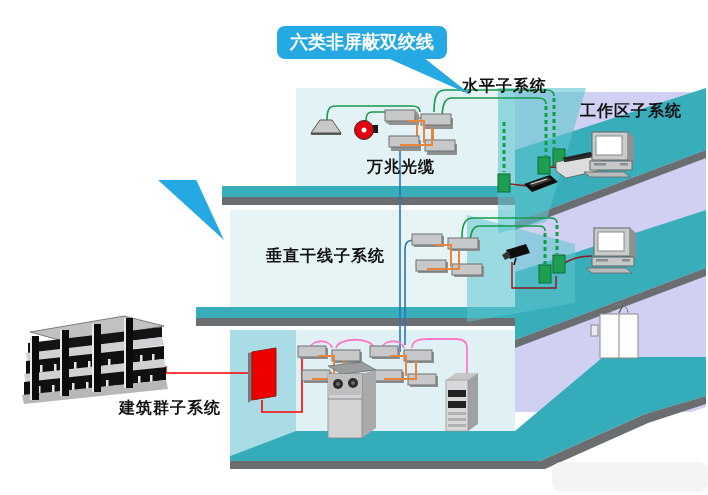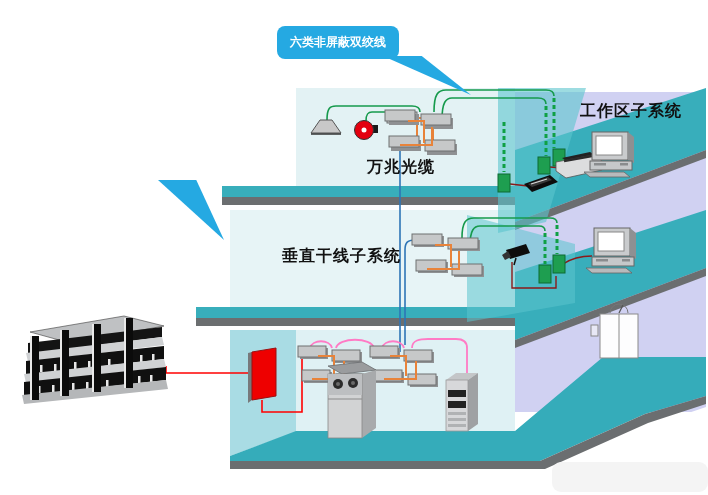--- a/index.html
+++ b/index.html
@@ -1,21 +1,21 @@
 <!DOCTYPE html>
 <html><head>
 <meta charset="utf-8">
 <style>
   html,body{margin:0;padding:0;background:#fff;}
   #stage{position:relative;width:708px;height:495px;background:#ffffff;overflow:hidden;
          font-family:"Liberation Sans","DejaVu Sans",sans-serif;}
   #diagram-svg{position:absolute;left:0;top:0;}
   .lbl{position:absolute;font-family:"Liberation Serif","DejaVu Serif",serif;
        font-weight:bold;font-size:16px;color:#111;white-space:nowrap;letter-spacing:1px;}
-  .callout{position:absolute;background:#25A9E2;color:#fff;font-weight:bold;font-size:12px;
+  .callout{position:absolute;background:#25A9E2;color:#fff;font-weight:bold;font-size:18px;
            border-radius:8px;padding:6px 13px;line-height:21px;white-space:nowrap;z-index:5;}
   .tail{position:absolute;background:#25A9E2;z-index:4;}
   #tail-top{left:383px;top:56px;width:88px;height:39px;clip-path:polygon(0 0,44% 0,100% 100%);}
   #tail-left{left:158px;top:180px;width:66px;height:60px;clip-path:polygon(0 0,58% 0,100% 100%);}
   .wmark{position:absolute;left:552px;top:462px;width:156px;height:30px;background:#f4f4f4;
          border-radius:9px;z-index:3;}
 </style>
 </head>
 <body>
 
@@ -313,19 +313,21 @@
 </svg>
 
 <div class="tail" id="tail-top"></div>
 <div class="tail" id="tail-left"></div>
 
 <div class="callout" style="left:277px;top:26px;">
   <span>六类非屏蔽双绞线</span>
 </div>
 
 
+<div class="lbl" style="left:462px;top:76px;">水平子系统</div>
 <div class="lbl" style="left:580px;top:101px;">工作区子系统</div>
 <div class="lbl" style="left:367px;top:157px;">万兆光缆</div>
-<div class="lbl" style="left:282px;top:246px;">垂直干线子系统</div>
+<div class="lbl" style="left:266px;top:246px;">垂直干线子系统</div>
+<div class="lbl" style="left:119px;top:398px;">建筑群子系统</div>
 
 <div class="wmark"></div>
 
 </div>
 
 </body></html>

